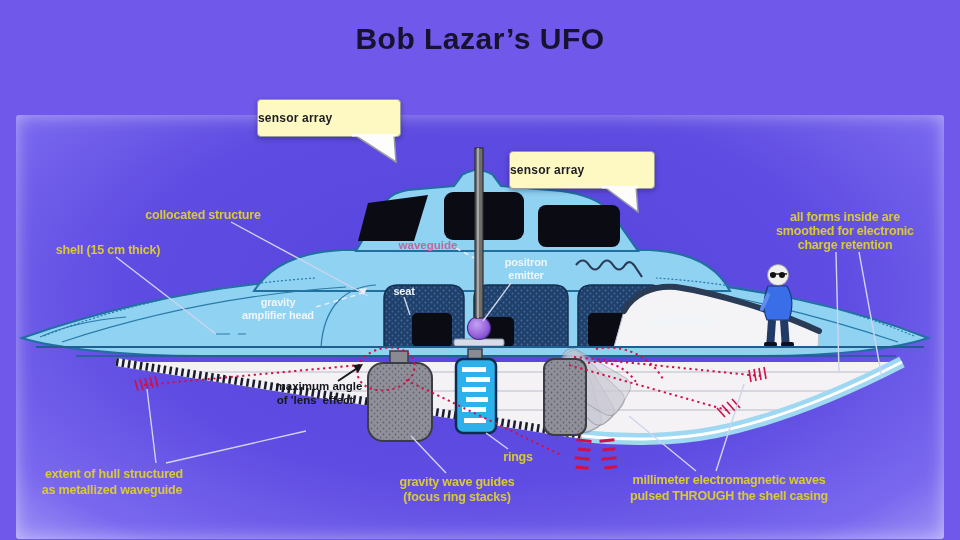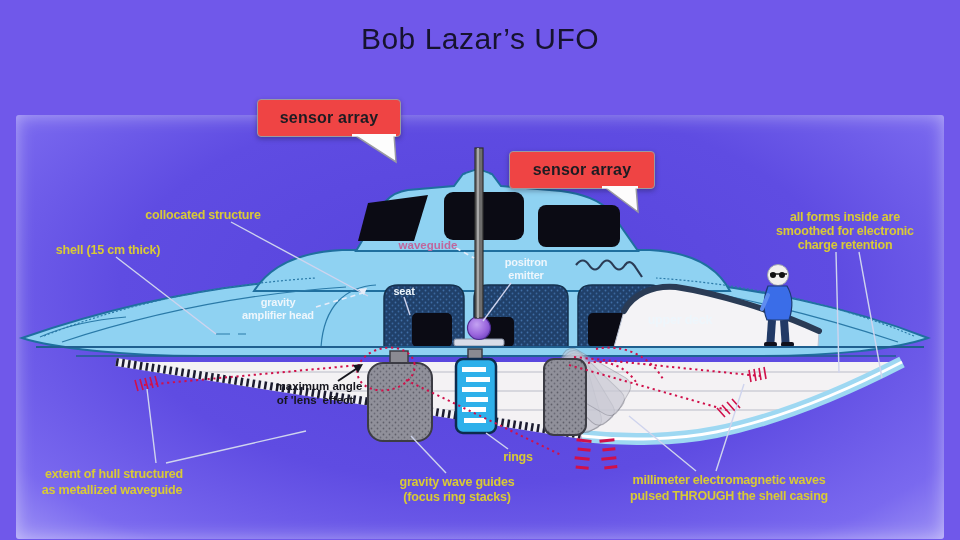--- a/index.html
+++ b/index.html
@@ -3,44 +3,44 @@
 <meta charset="utf-8">
 <style>
   html,body{margin:0;padding:0;}
   body{
     width:960px;height:540px;overflow:hidden;position:relative;
     background:#7058ea;
     font-family:"Liberation Sans", sans-serif;
   }
   .slide-title{
     position:absolute;left:0;top:22px;width:960px;text-align:center;
-    font-size:30px;font-weight:normal;color:#16132f;letter-spacing:.5px;
+    font-size:30px;font-weight:bold;color:#16132f;letter-spacing:.5px;
   }
   .diagram{
     position:absolute;left:16px;top:81px;width:928px;height:424px;
     background:radial-gradient(ellipse at 50% 42%, #5643dc 0%, #5f4ce2 55%, #7a69ef 86%, #9c90f5 100%);
     box-shadow:inset 0 0 18px rgba(255,255,255,.45);
     border-radius:3px;
     margin-top:34px;
   }
   .diagram svg{position:absolute;left:0;top:0;}
   svg text{font-family:"Liberation Sans", sans-serif;}
   .lbl-y{fill:#d9ca35;font-size:12.5px;font-weight:bold;letter-spacing:-.2px;}
   .lbl-w{fill:#eef6fc;font-size:11px;font-weight:bold;letter-spacing:-.2px;}
   .lbl-m{fill:#c0679d;font-size:11.5px;font-weight:bold;}
   .lbl-k{fill:#16161e;font-size:11.5px;font-weight:bold;}
   .leader{stroke:#cfd4ee;stroke-width:1.4;fill:none;}
   .leader-d{stroke:#e6ecf8;stroke-width:1.6;fill:none;stroke-dasharray:5 4;}
   .beam{stroke:#d0104a;stroke-width:2;fill:none;stroke-dasharray:2.2 3.6;}
   .rhatch{stroke:#d0104a;stroke-width:1.6;}
   .callout{
-    position:absolute;background:#ef4444;border:1.5px solid #9a9aa2;border-radius:4px;
+    position:absolute;background:#fef9c3;border:1.5px solid #9a9aa2;border-radius:4px;
     box-shadow:0 2px 5px rgba(20,20,40,.35);
-    display:flex;align-items:center;justify-content:center;
-    font-size:16px;font-weight:bold;color:#1c1c22;letter-spacing:.2px;
+    display:flex;align-items:center;justify-content:flex-start;
+    font-size:12px;font-weight:bold;color:#1c1c22;letter-spacing:.2px;
   }
   .callout .tail{position:absolute;pointer-events:none;}
   #callout-1{left:257px;top:99px;width:142px;height:36px;}
   #callout-2{left:509px;top:151px;width:144px;height:36px;}
 </style>
 </head>
 <body>
 
 <div class="slide-title">Bob Lazar’s UFO</div>
 

